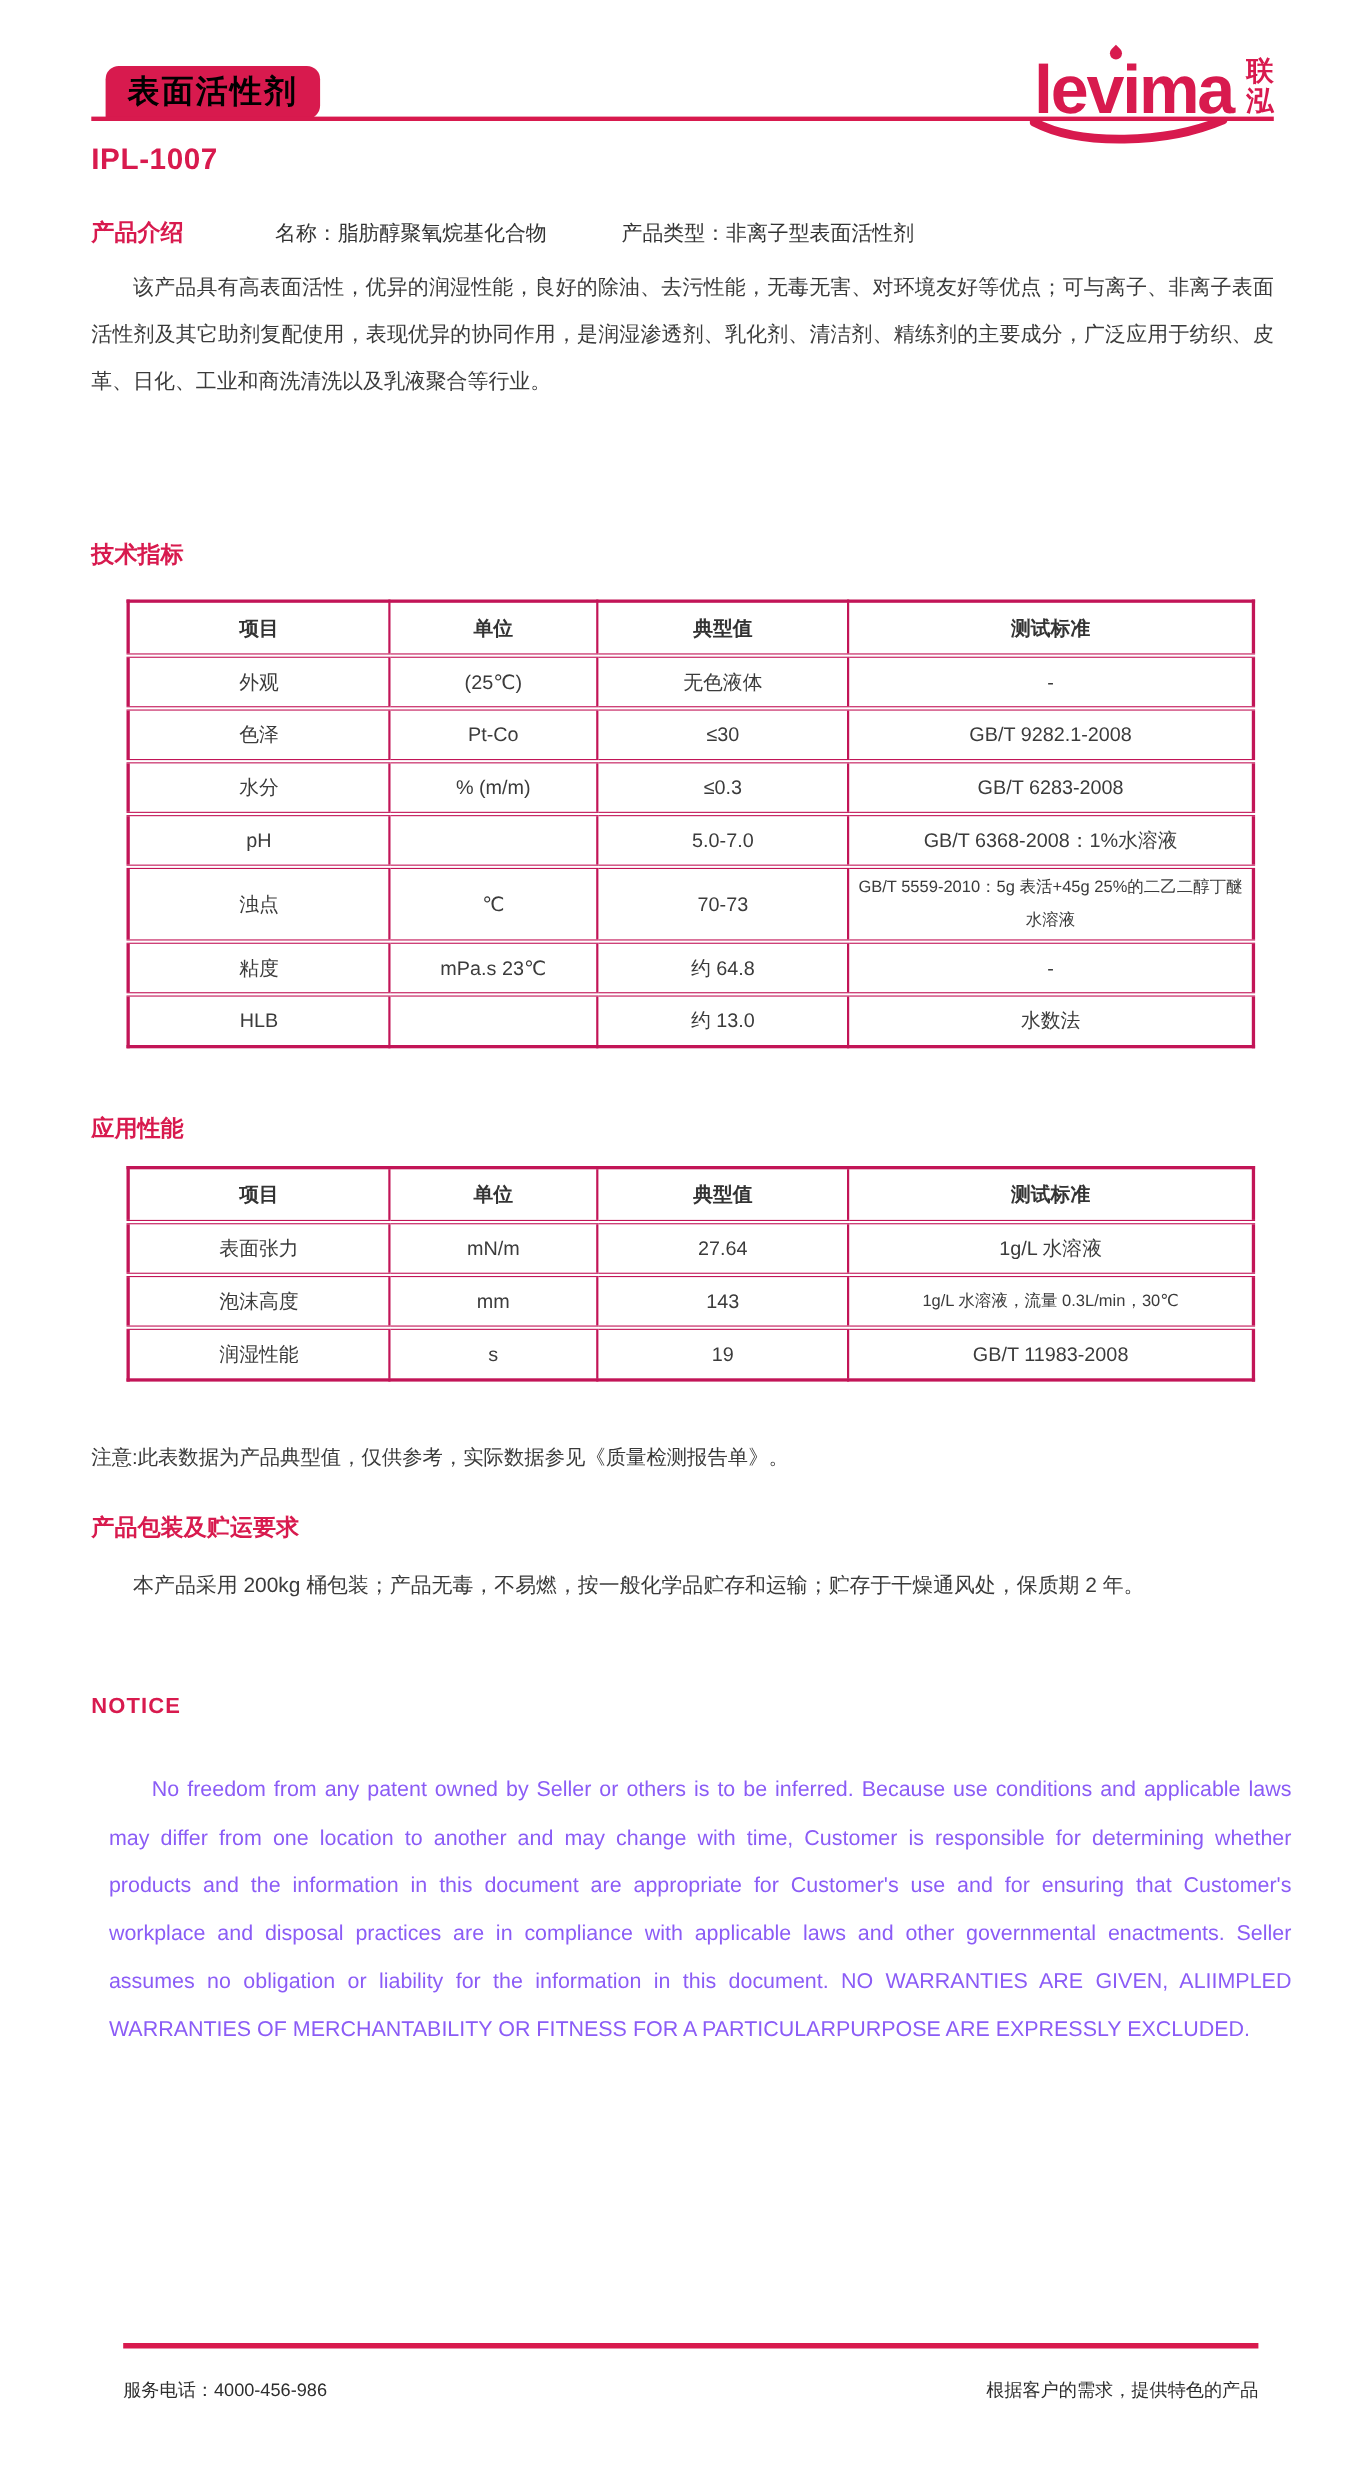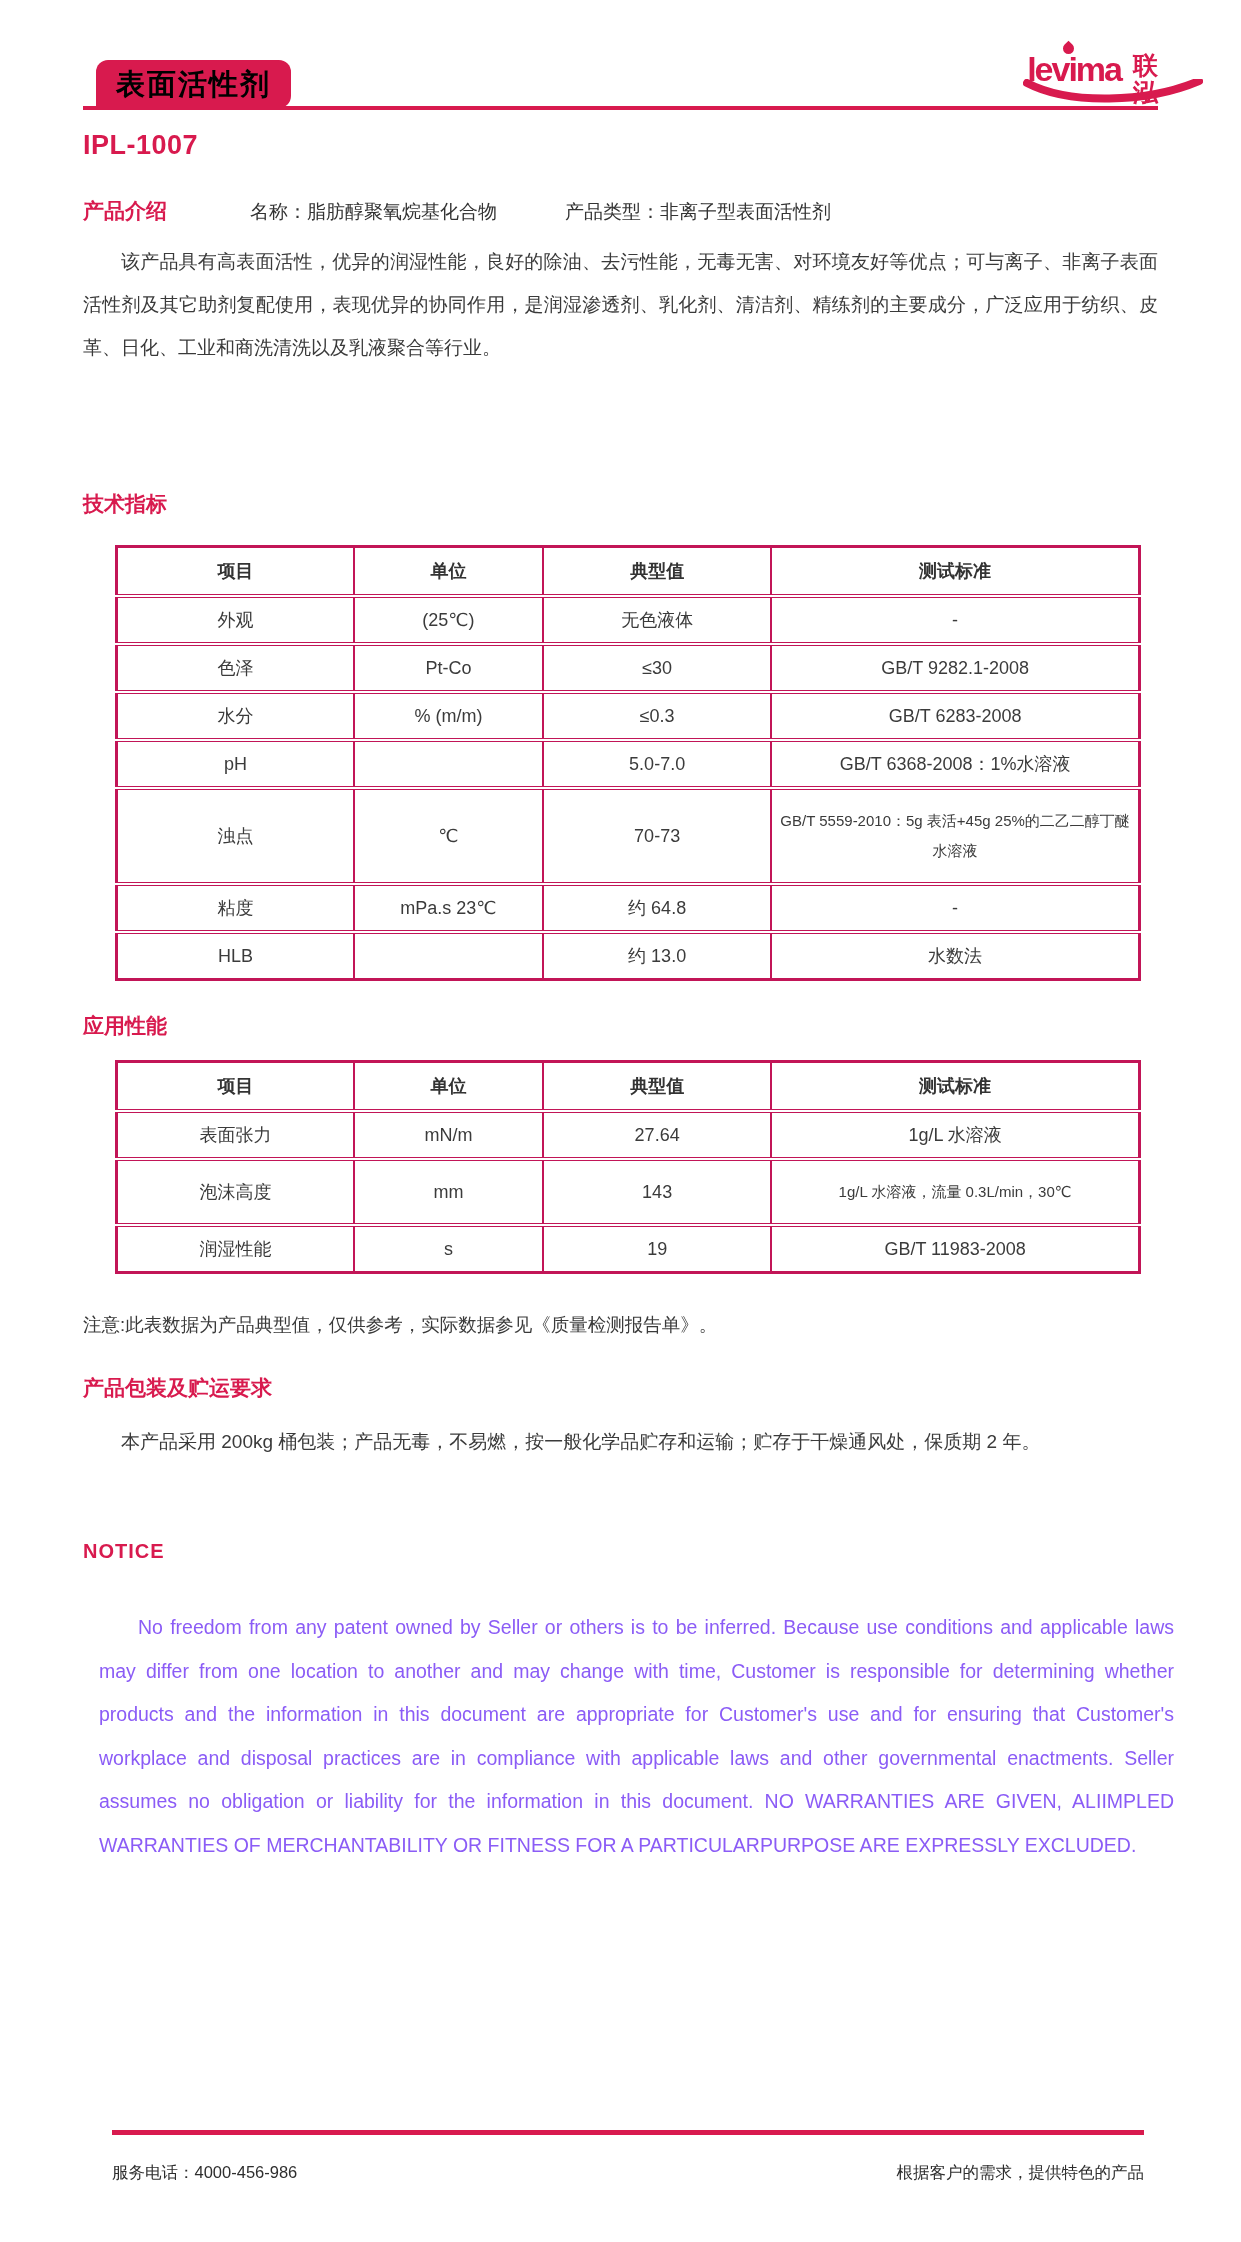--- a/index.html
+++ b/index.html
@@ -9,21 +9,21 @@
   }
   
   .badge{
     position:absolute;left:96px;top:60px;background:var(--accent);color:#000000;
     font-size:29px;font-weight:bold;line-height:1;padding:10px 20px 9px;
     border-radius:12px 12px 12px 0;letter-spacing:2px;
   }
   .header-rule{position:absolute;left:83px;top:106px;width:1075px;height:4px;background:var(--accent);}
   .logo{position:absolute;top:52px;right:83px;display:flex;align-items:flex-start;gap:12px;}
   .logo-word-wrap{position:relative;}
-  .logo-word{font-size:34px;font-weight:bold;color:var(--accent);letter-spacing:-2px;line-height:1;display:inline-block;}
+  .logo-word{font-size:62px;font-weight:bold;color:var(--accent);letter-spacing:-2px;line-height:1;display:inline-block;}
   .logo-droplet{
     position:absolute;left:38%;top:-9px;width:11px;height:11px;background:var(--accent);
     border-radius:0 50% 50% 50%;transform:rotate(45deg);
   }
   .logo-swoosh{position:absolute;left:-4px;bottom:-17px;}
   .logo-cn{display:flex;flex-direction:column;color:var(--accent);font-weight:bold;font-size:25px;line-height:27px;margin-top:0;}
   .product-code{position:absolute;left:83px;top:130px;font-size:27px;font-weight:bold;color:var(--accent);letter-spacing:.5px;margin:0;}
   
   .section-title{position:absolute;left:83px;font-size:21px;font-weight:bold;color:var(--accent);margin:0;}
   
@@ -41,21 +41,21 @@
     position:absolute;left:115px;width:1026px;border-collapse:collapse;table-layout:fixed;
     background:#fff;font-size:18px;color:#3b3b3b;border:3px solid var(--tborder);
   }
   .tech-table{top:545px;}
   .app-table{top:1060px;}
   .spec-table th,.spec-table td{text-align:center;line-height:22px;padding:11px 8px;}
   .spec-table th{font-weight:bold;color:#333;padding:12px 8px;}
   .spec-table th+th,.spec-table td+td{border-left:2px solid var(--tborder);}
   .spec-table thead th{border-bottom:4px double var(--tborder);}
   .spec-table tbody tr:not(:last-child) td{border-bottom:4px double var(--tborder);}
-  .spec-table td.small{font-size:15px;line-height:30px;padding:16px 6px;}
+  .spec-table td.small{font-size:15px;line-height:30px;padding:2px 6px;}
   .title-tech{top:490px;}
   .title-app{top:1012px;}
   
   .note{position:absolute;left:83px;top:1312px;font-size:18.5px;color:#3a3a3a;margin:0;}
   .title-pack{top:1374px;}
   .pack-text{
     position:absolute;left:83px;top:1420px;width:1075px;margin:0;
     font-size:19px;line-height:43px;text-align:justify;text-indent:2em;color:#3a3a3a;
   }
   .title-notice{top:1540px;font-size:20px;letter-spacing:1px;}

